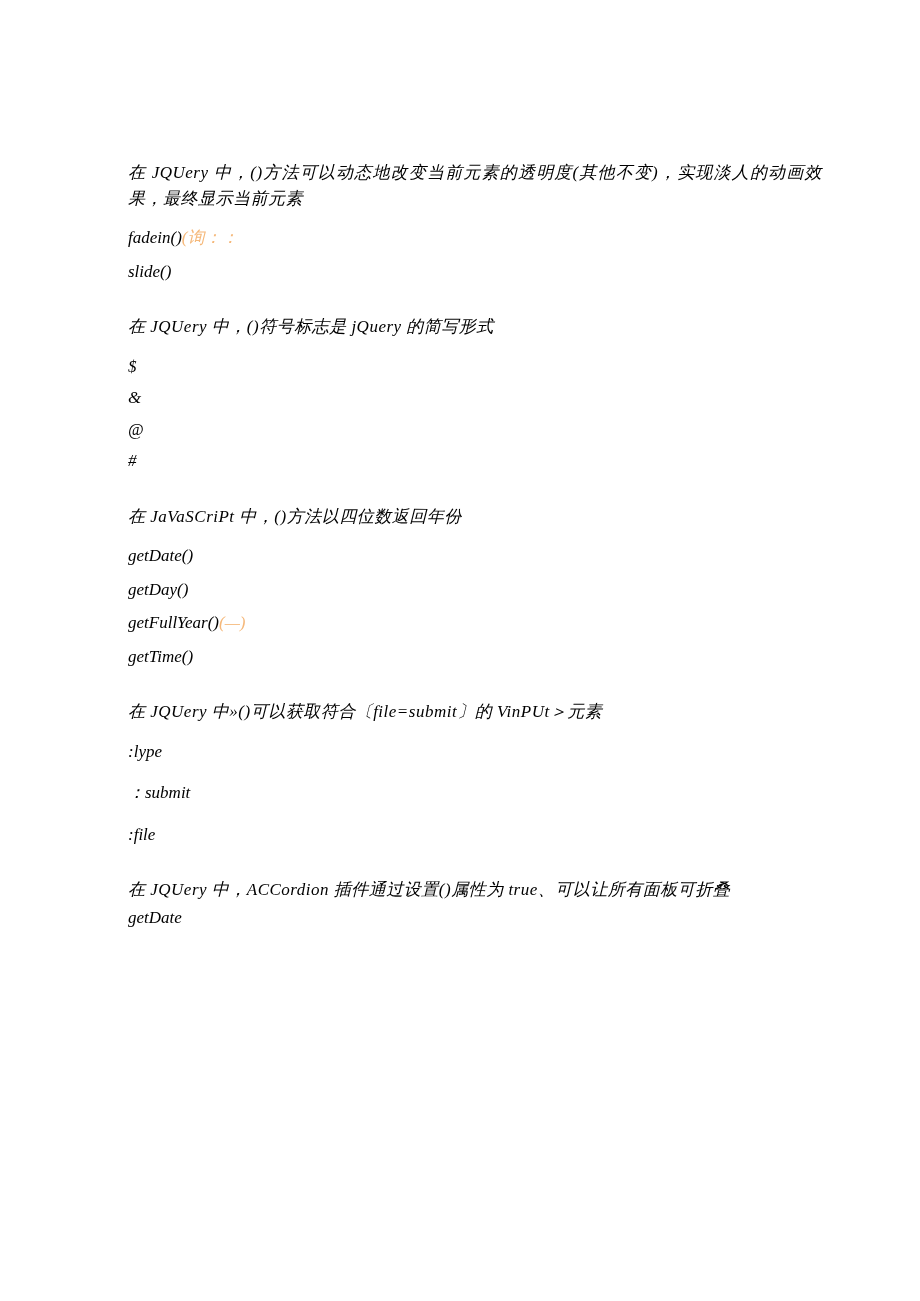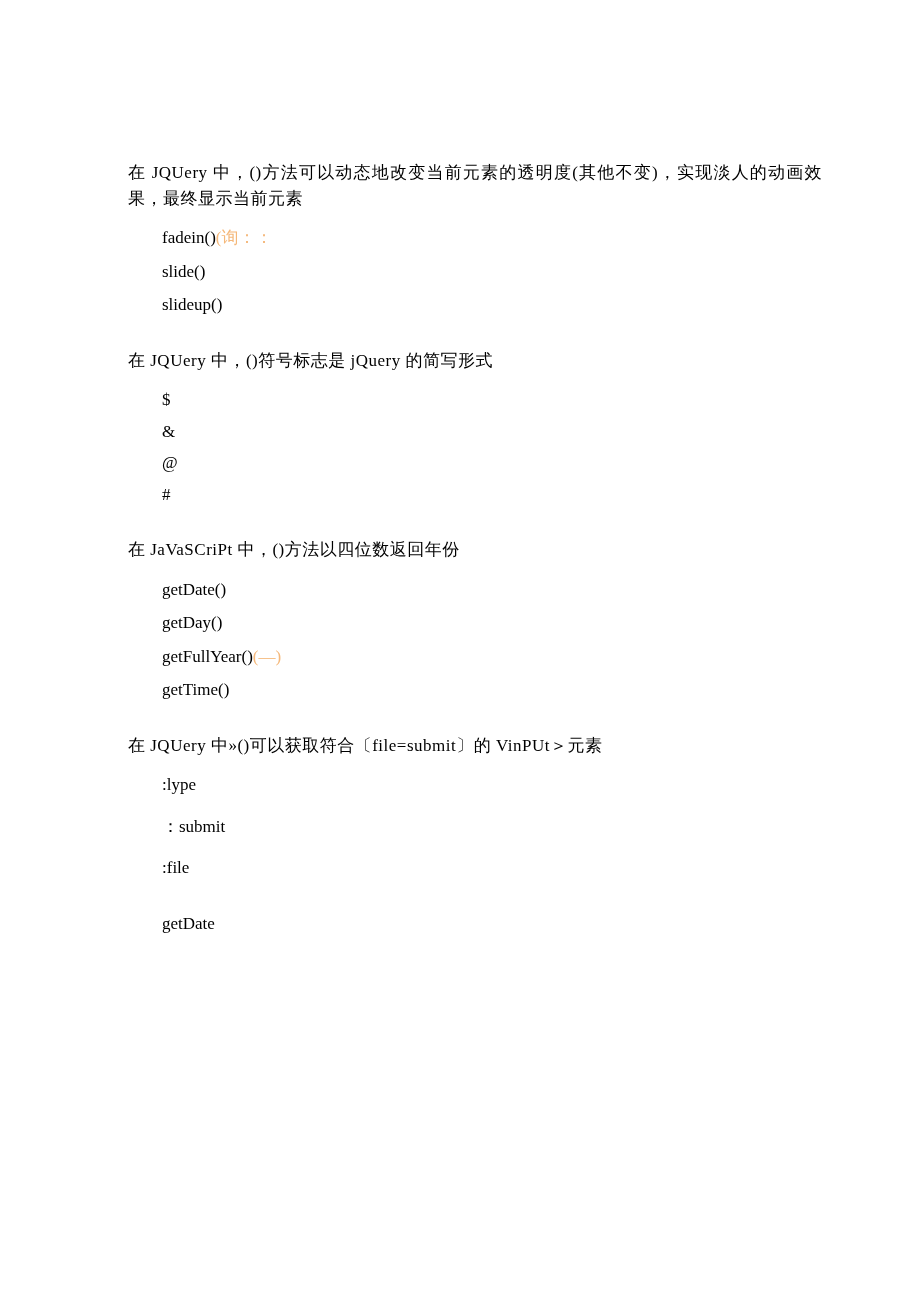--- a/index.html
+++ b/index.html
@@ -7,32 +7,32 @@
     padding: 0;
     width: 920px;
     background: #ffffff;
     font-family: "Times New Roman", "SimSun", serif;
     font-size: 17px;
     color: #000000;
     line-height: 1.5;
   }
   .page {
     padding: 160px 98px 60px 128px;
+    font-style: italic;
   }
   .block {
     margin-bottom: 30px;
   }
   .q-text {
     margin-bottom: 14px;
     text-align: justify;
     letter-spacing: 0.5px;
   }
   .opt {
     margin-bottom: 8px;
-    margin-left: 34px;
   }
   .annot {
     color: #f5b87a;
   }
   .tight .opt {
     margin-bottom: 6px;
   }
   .gap {
     height: 8px;
   }
@@ -41,21 +41,20 @@
 <body>
 
 <div class="page">
 
   <div class="block">
     <div class="q-text">在 JQUery 中，()方法可以动态地改变当前元素的透明度(其他不变)，实现淡人的动画效果，最终显示当前元素</div>
     <div class="opt">
       <span>fadein()</span><span class="annot">(询：：</span>
     </div>
     <div class="opt">slide()</div>
-    <div class="opt">slideup()</div>
   </div>
 
   <div class="block tight">
     <div class="q-text">在 JQUery 中，()符号标志是 jQuery 的简写形式</div>
     <div class="opt">$</div>
     <div class="opt">&amp;</div>
     <div class="opt">@</div>
     <div class="opt">#</div>
   </div>
 
@@ -72,16 +71,17 @@
   <div class="block">
     <div class="q-text">在 JQUery 中»()可以获取符合〔file=submit〕的 VinPUt＞元素</div>
     <div class="opt">:lype</div>
     <div class="gap"></div>
     <div class="opt">：submit</div>
     <div class="gap"></div>
     <div class="opt">:file</div>
   </div>
 
   <div class="block">
+    <div class="q-text" style="margin-bottom:2px;">在 JQUery 中，ACCordion 插件通过设置()属性为 true、可以让所有面板可折叠</div>
     <div class="opt">getDate</div>
   </div>
 
 </div>
 
 </body></html>

